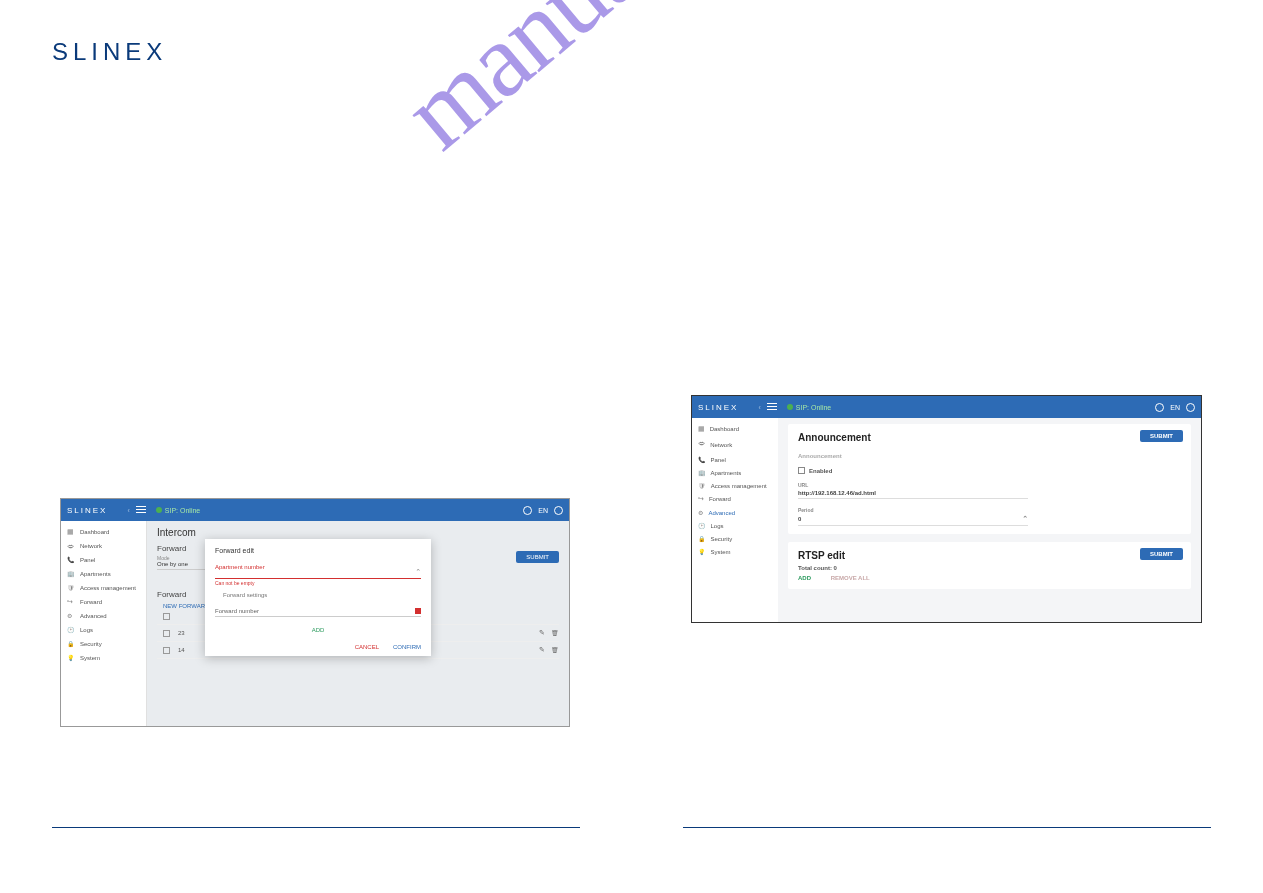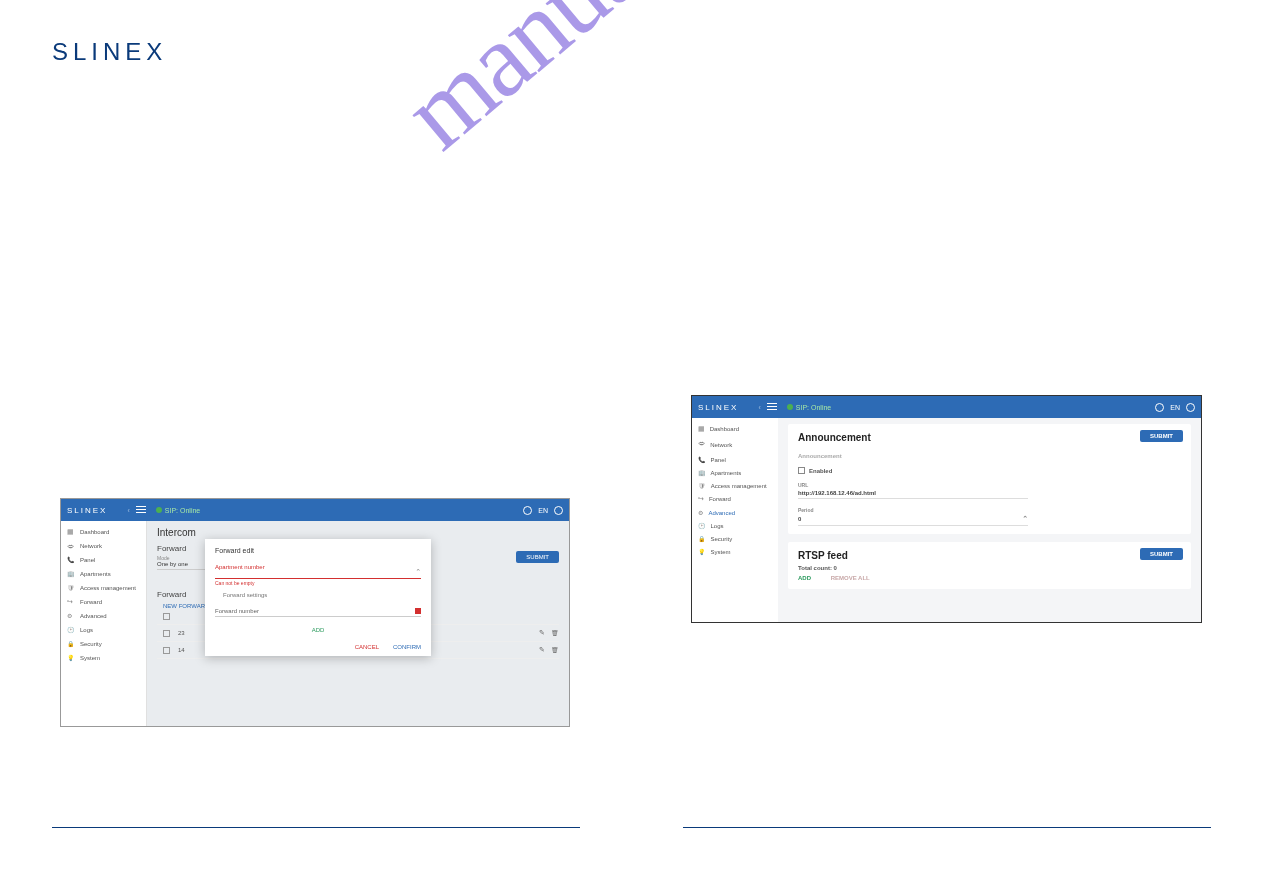--- a/index.html
+++ b/index.html
@@ -288,21 +288,21 @@
           </div>
           <div class="s2-field-lbl">URL</div>
           <div class="s2-field-val">http://192.168.12.46/ad.html</div>
           <div class="s2-field-lbl">Period</div>
           <div class="s2-period-row">
             <span class="s2-period-val">0</span>
             <span class="s2-stepper">⌃</span>
           </div>
         </div>
         <div class="s2-card">
-          <div class="s2-card-title">RTSP feed</div>
+          <div class="s2-card-title">RTSP edit</div>
           <div class="s2-submit">SUBMIT</div>
           <div class="s2-total">Total count: 0</div>
           <div class="s2-actions">
             <span class="s2-add">ADD</span>
             <span class="s2-remove">REMOVE ALL</span>
           </div>
         </div>
       </div>
     </div>
   </div>

